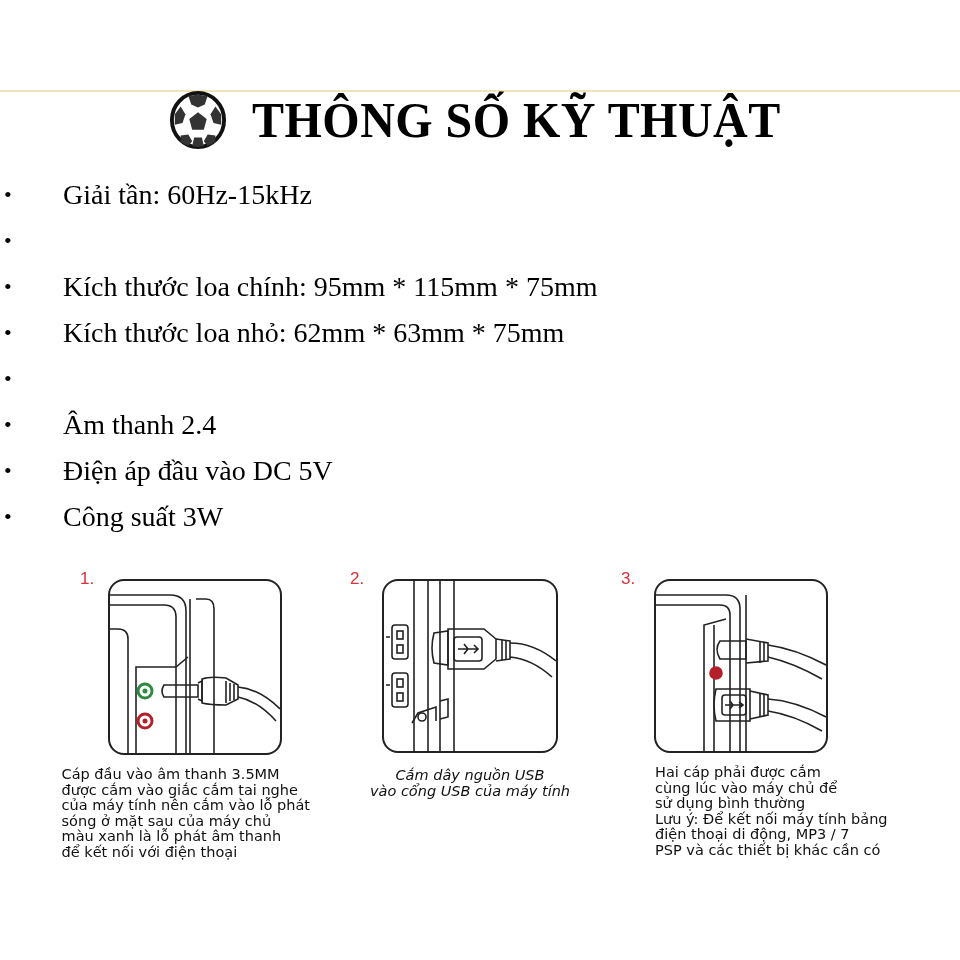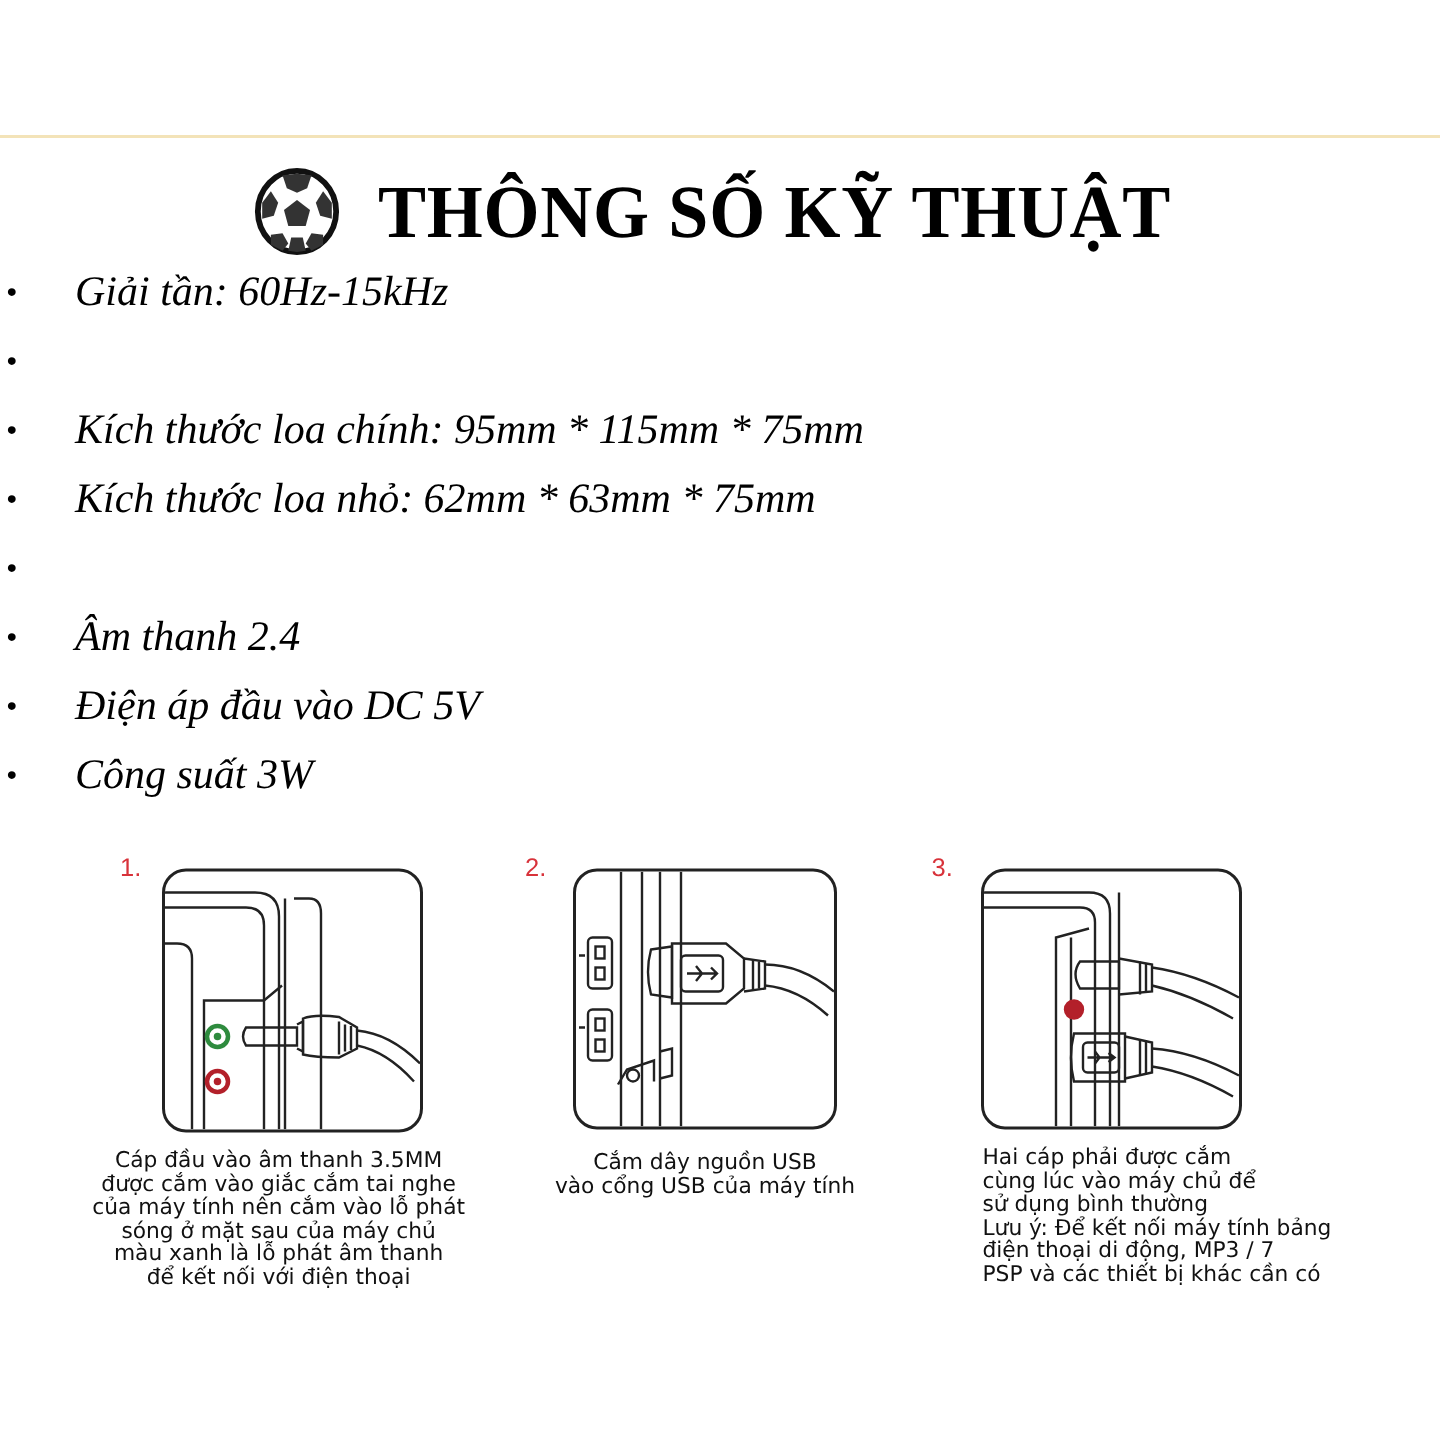--- a/index.html
+++ b/index.html
@@ -1,29 +1,29 @@
 <!DOCTYPE html>
 <html><head>
 <meta charset="utf-8">
 <style>
   html, body { margin:0; padding:0; background:#ffffff; }
   body { width:960px; height:960px; position:relative; overflow:hidden; font-family:"Liberation Serif", serif; color:#000; }
   .top-rule { position:absolute; left:0; top:90px; width:960px; height:2px; background:#f3e3b8; }
-  .title-row { position:absolute; left:0; top:106px; width:960px; height:70px; display:flex; justify-content:center; align-items:center; }
+  .title-row { position:absolute; left:0; top:91px; width:960px; height:70px; display:flex; justify-content:center; align-items:flex-start; }
   .ball { width:58px; height:58px; margin-right:14px; }
   .title { font-family:"Liberation Serif", serif; font-weight:bold; font-size:50px; letter-spacing:0.5px; transform:scaleX(0.96); }
   .specs { position:absolute; left:0; top:172px; width:960px; margin:0; padding:0; list-style:none; }
   .spec { position:relative; height:46px; line-height:46px; font-size:28px; }
   .spec .bullet { position:absolute; left:4px; top:0; font-size:22px; }
-  .spec .text { position:absolute; left:50px; top:0; white-space:nowrap;font-style:italic; }
+  .spec .text { position:absolute; left:63px; top:0; white-space:nowrap; }
   .step { position:absolute; top:565px; }
   .step-num { position:absolute; font-family:"Liberation Sans", sans-serif; font-size:17px; color:#d8323a; }
   .frame { position:absolute; border:2px solid #222; border-radius:16px; background:#fff; overflow:hidden; }
   .caption { position:absolute; font-family:"DejaVu Sans", sans-serif; font-size:14.5px; line-height:15.5px; color:#111; white-space:pre; }
-  .caption.right { text-align:center; }
+  .caption.right { text-align:left; }
   .caption.center { text-align:center; }
 </style>
 </head>
 <body>
 
 <div class="top-rule"></div>
 
 <div class="title-row">
   <svg class="ball" viewBox="0 0 60 60">
     <ellipse cx="30" cy="30" rx="27" ry="28" fill="#fff" stroke="#111" stroke-width="4"></ellipse>
@@ -119,21 +119,21 @@
       <path d="M50,52 L64,50 L64,84 L50,82 Q46,67 50,52 Z"></path>
       <path d="M64,48 L100,48 L112,58 L112,78 L100,88 L64,88 Z"></path>
       <rect x="70" y="56" width="28" height="24" rx="3"></rect>
       <path d="M74,68 L94,68 M80,63 L84,68 L80,73 M90,64 L94,68 L90,72"></path>
       <path d="M112,58 L126,60 L126,78 L112,80"></path>
       <path d="M118,59 L118,79 M122,60 L122,78"></path>
       <path d="M126,62 Q150,62 172,80"></path>
       <path d="M126,76 Q148,78 168,96"></path>
     </svg>
   </div>
-  <div class="caption center" style="left:30px;width:220px;top:203px;">Cắm dây nguồn USB
+  <div class="caption center" style="left:30px;width:220px;top:203px;font-style:italic;">Cắm dây nguồn USB
 vào cổng USB của máy tính</div>
 </div>
 
 <div class="step" style="left:630px;width:330px;height:320px;">
   <span class="step-num" style="left:-9px;top:4px;">3.</span>
   <div class="frame" style="left:24px;top:14px;width:170px;height:170px;">
     <svg width="170" height="170" viewBox="0 0 170 170" fill="none" stroke="#222" stroke-width="1.6">
       <path d="M0,14 L70,14 Q84,14 84,28 L84,170"></path>
       <path d="M0,24 L64,24 Q74,24 74,34 L74,170"></path>
       <path d="M90,14 L90,170"></path>

